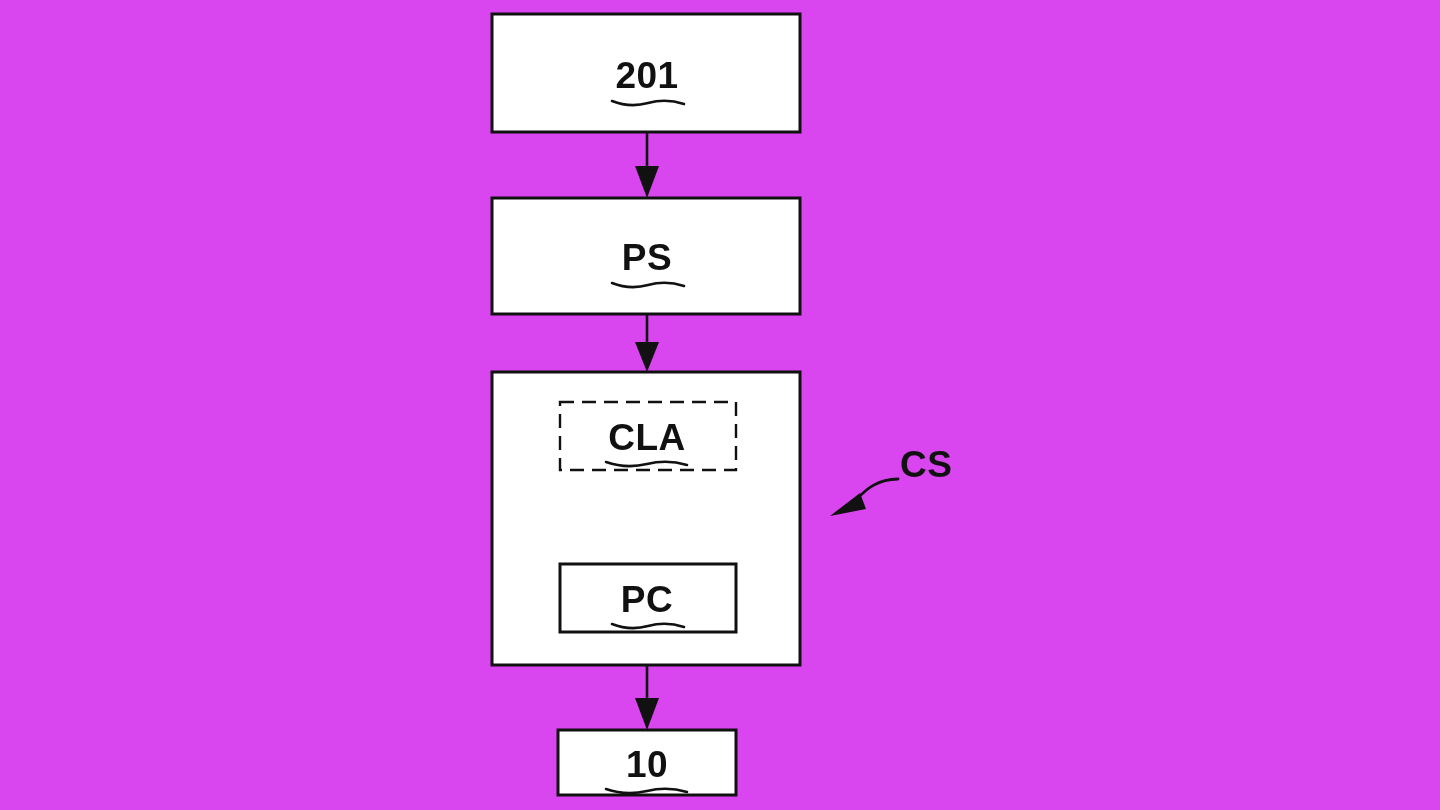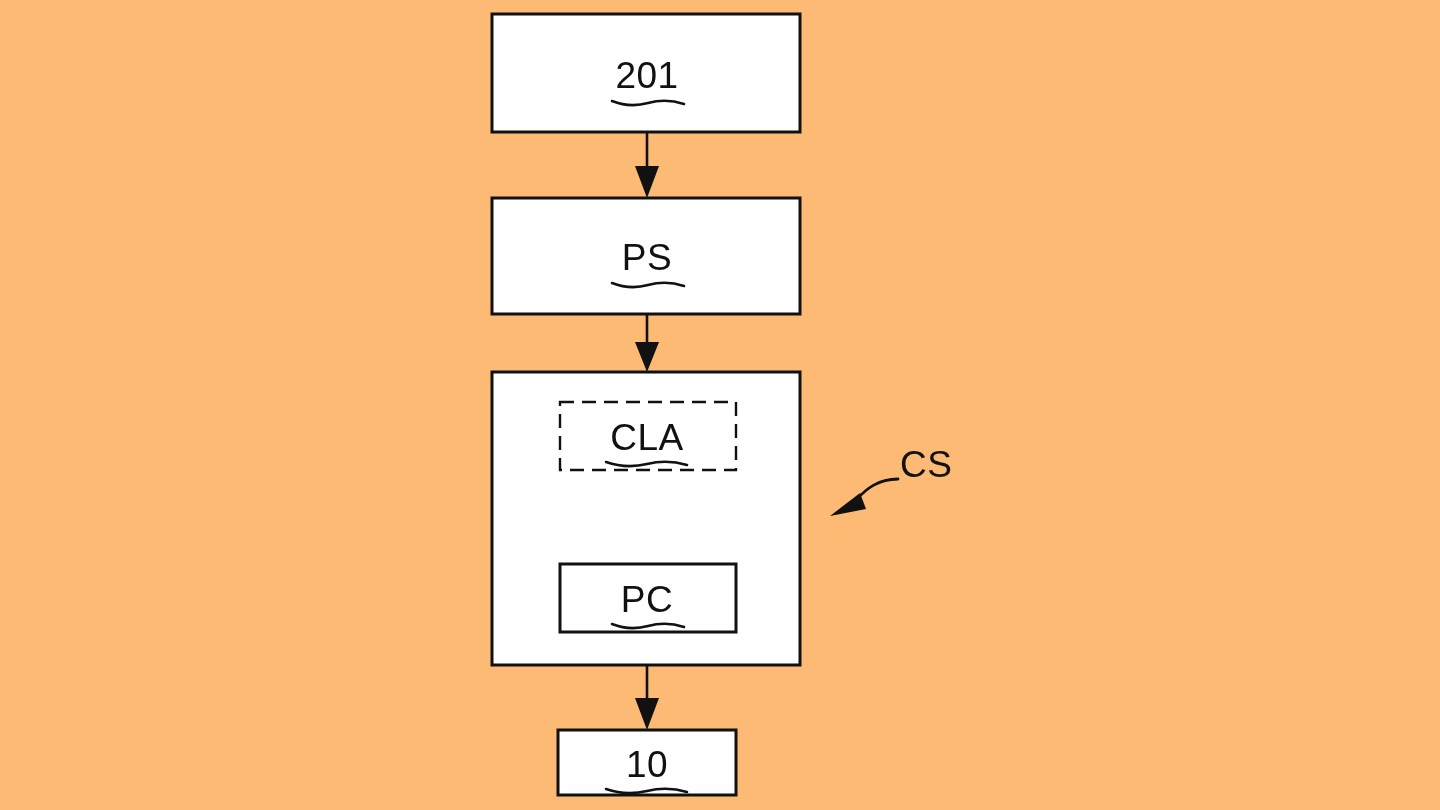--- a/index.html
+++ b/index.html
@@ -11,21 +11,22 @@
   body {
     width: 1440px;
     height: 810px;
     overflow: hidden;
     font-family: "Liberation Sans", sans-serif;
   }
   #figure-root {
     position: relative;
     width: 1440px;
     height: 810px;
-    background: #fdba74;
+    background: #d946ef;
+    font-weight: bold;
   }
   #figure-svg {
     position: absolute;
     left: 0;
     top: 0;
     width: 1440px;
     height: 810px;
     display: block;
   }
   .box-label {

